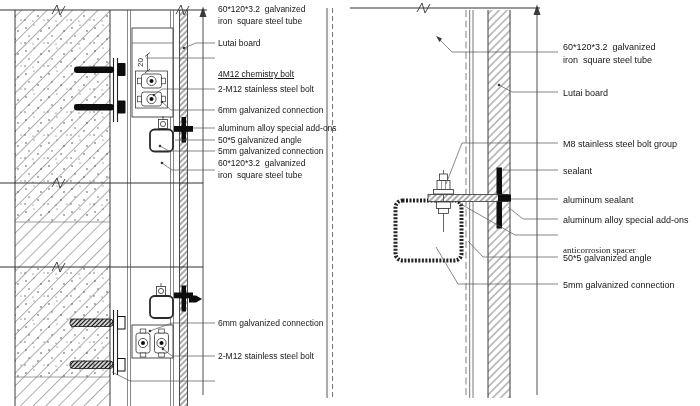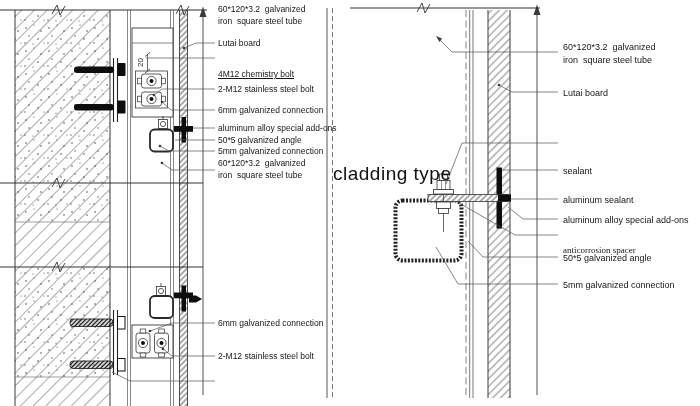--- a/index.html
+++ b/index.html
@@ -247,23 +247,23 @@
       <div class="label" style="left: 218px; top: 123px;"><span class="ln">aluminum alloy special add-ons</span></div>
       <div class="label" style="left: 218px; top: 135px;"><span class="ln">50*5 galvanized angle</span></div>
       <div class="label" style="left: 218px; top: 146px;"><span class="ln">5mm galvanized connection</span></div>
       <div class="label" style="left: 218px; top: 158px;"><span class="ln">60*120*3.2  galvanized</span><span class="ln">iron  square steel tube</span></div>
       <div class="label" style="left: 218px; top: 318px;"><span class="ln">6mm galvanized connection</span></div>
       <div class="label" style="left: 218px; top: 351px;"><span class="ln">2-M12 stainless steel bolt</span></div>
     </div>
   <div class="labels" id="labels-right">
       <div class="label" style="left: 563px; top: 41px;"><span class="ln">60*120*3.2  galvanized</span><span class="ln">iron  square steel tube</span></div>
       <div class="label" style="left: 563px; top: 87px;"><span class="ln">Lutai board</span></div>
+      <div class="label" style="left: 563px; top: 138px;"><span class="ln">M8 stainless steel bolt group</span></div>
       <div class="label" style="left: 563px; top: 165px; text-align: center;"><span class="ln">sealant</span></div>
       <div class="label" style="left: 563px; top: 194px;"><span class="ln">aluminum sealant</span></div>
       <div class="label" style="left: 563px; top: 214px;"><span class="ln">aluminum alloy special add-ons</span></div>
       <div class="label" style="left: 563px; top: 244px; font-family: Liberation Serif, serif;"><span class="ln">anticorrosion spacer</span></div>
       <div class="label" style="left: 563px; top: 252px;"><span class="ln">50*5 galvanized angle</span></div>
       <div class="label" style="left: 563px; top: 279px;"><span class="ln">5mm galvanized connection</span></div>
     </div>
 
-  <div class="drawing-title">cladding type</div>
   <div class="dim-20">20</div>
 </div>
 
 </body></html>

